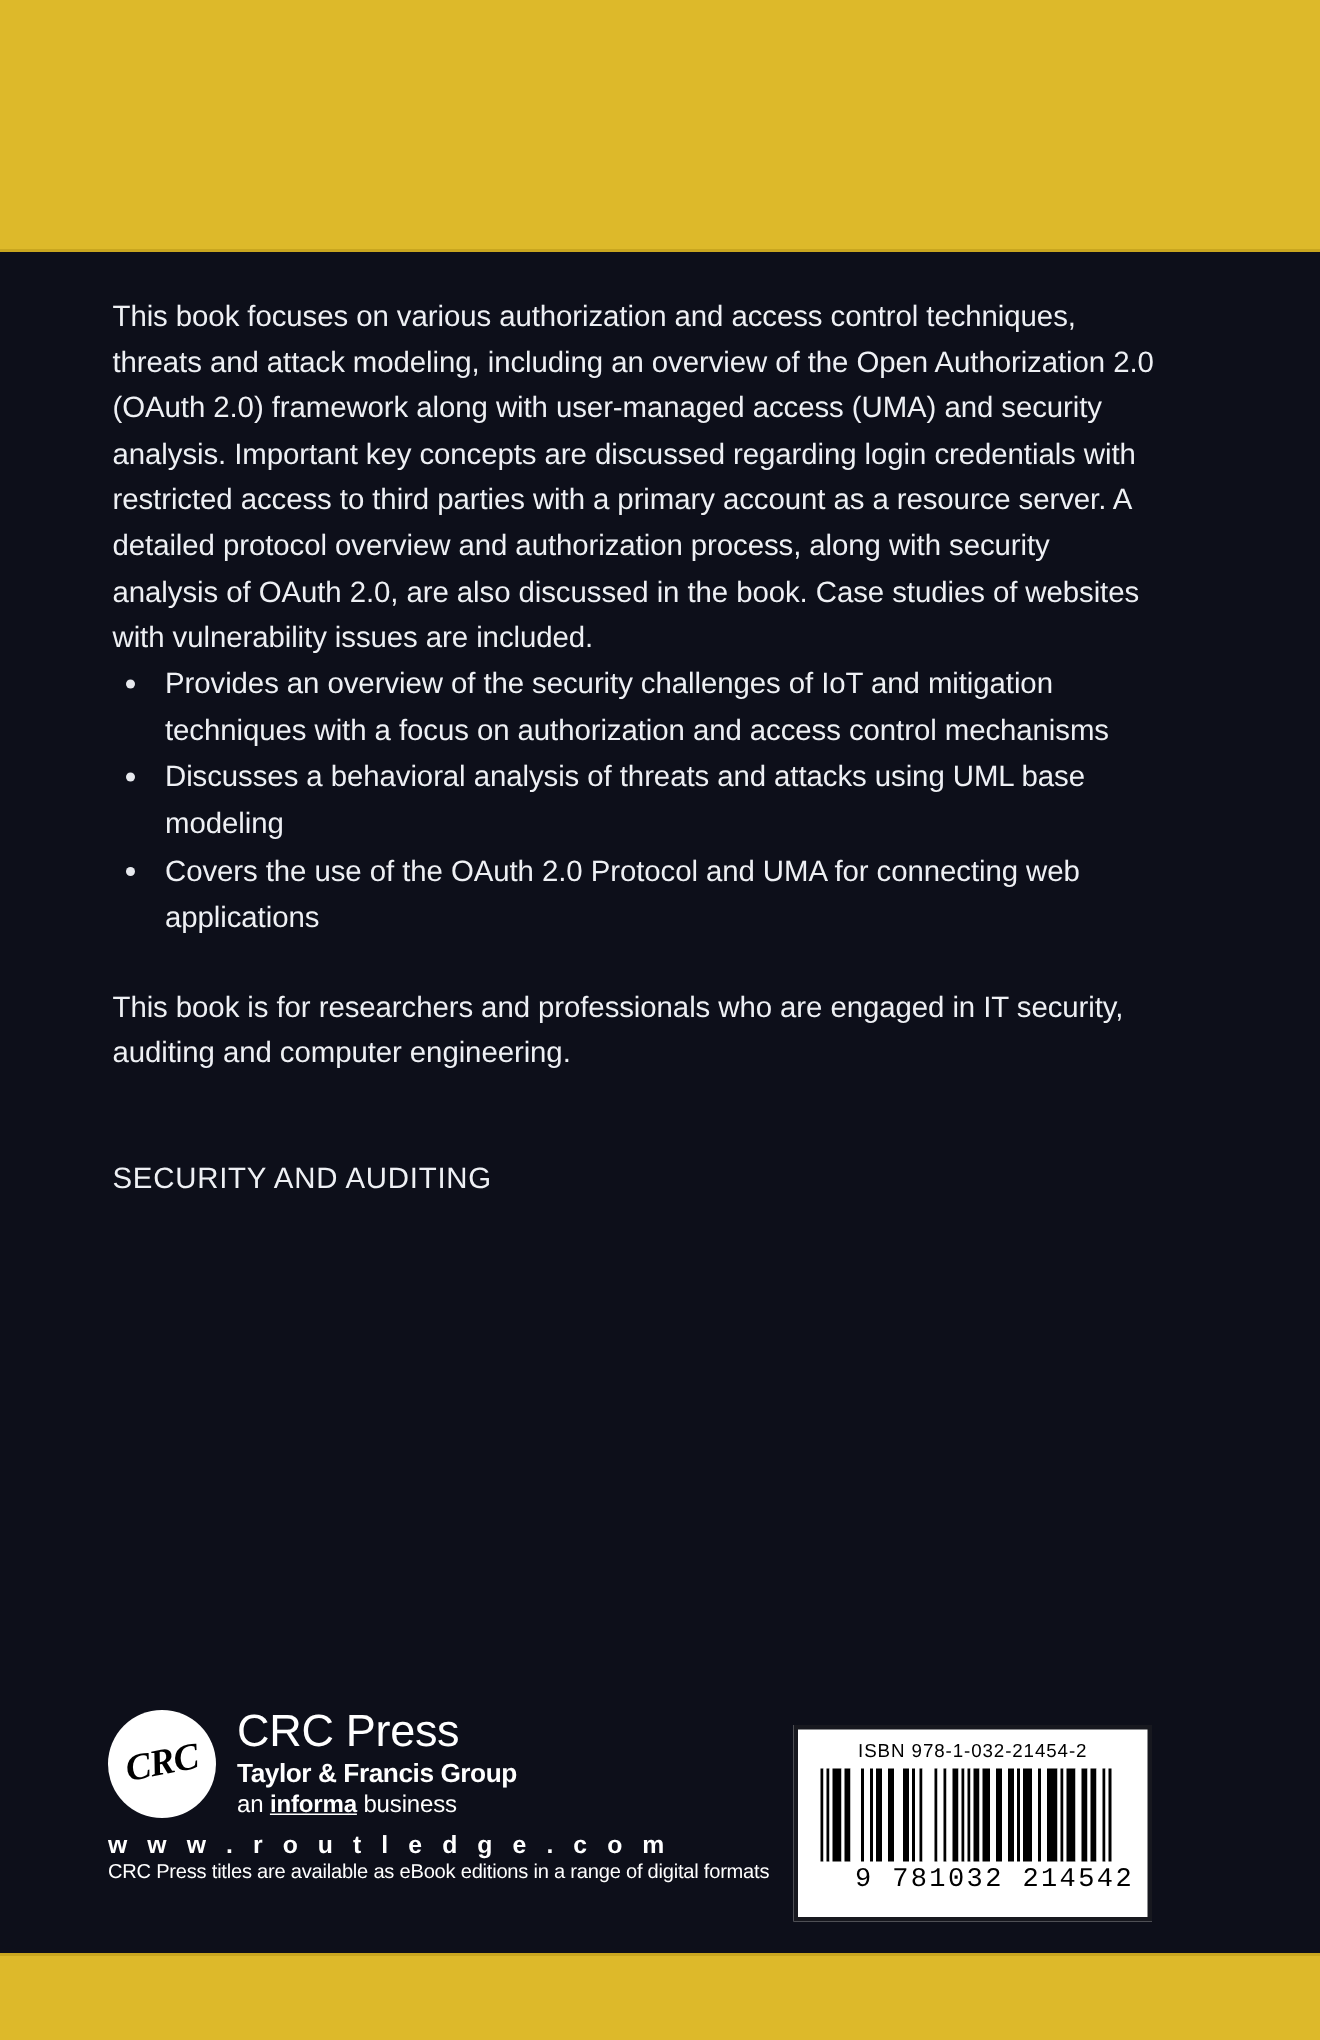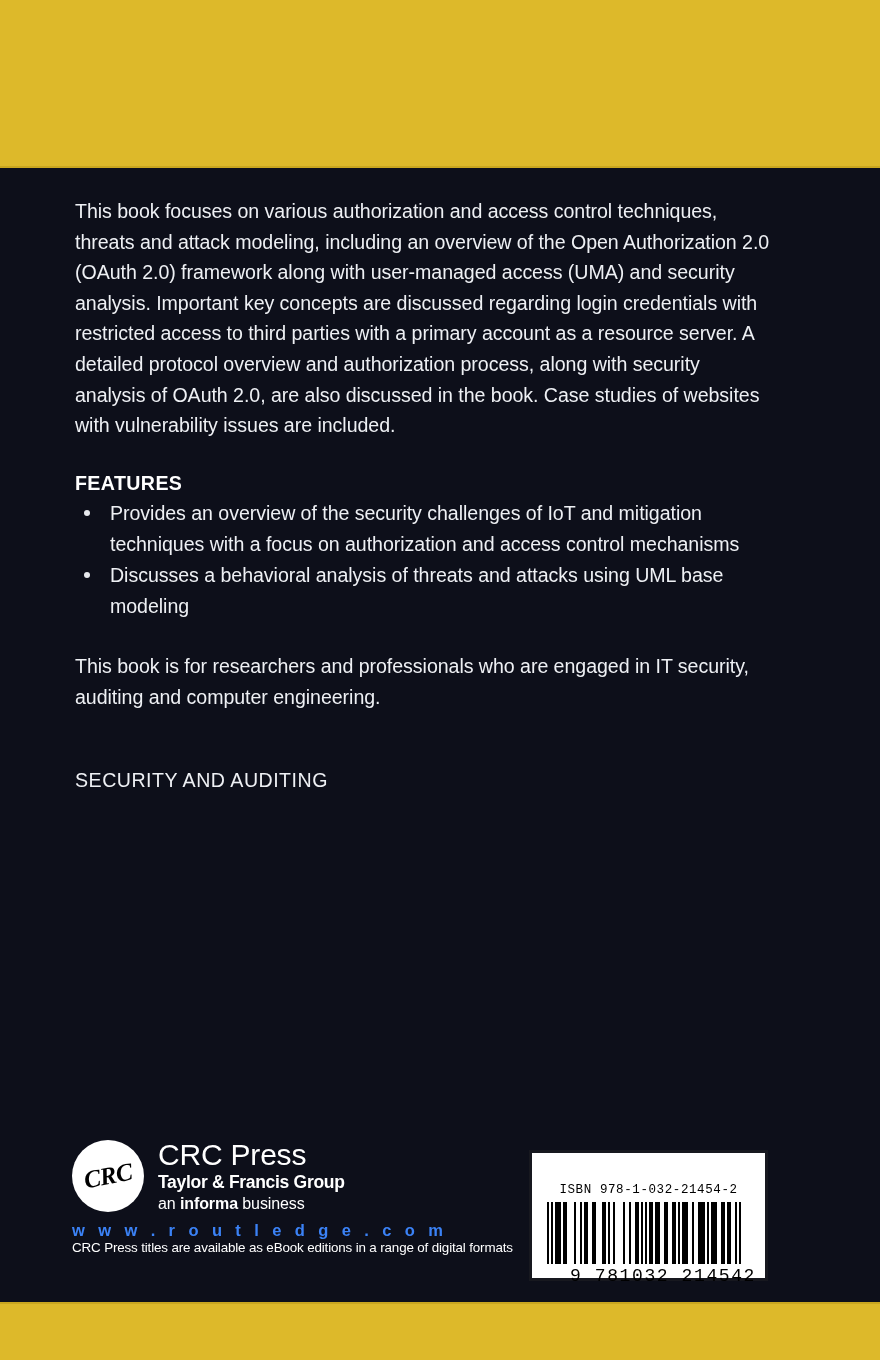--- a/index.html
+++ b/index.html
@@ -139,23 +139,23 @@
     font-weight: bold;
     line-height: 22px;
     letter-spacing: -0.3px;
   }
   .informa {
     color: #ffffff;
     font-size: 16px;
     line-height: 21px;
     letter-spacing: -0.1px;
   }
-  .informa b { font-weight: bold; }
+  .informa b { font-weight: bold; text-decoration: underline; }
   .routledge {
-    color: #3b82f6;
+    color: #ffffff;
     font-size: 16.5px;
     font-weight: bold;
     letter-spacing: 4.4px;
     margin-top: 7px;
   }
   .ebook-note {
     color: #ffffff;
     font-size: 13.4px;
     letter-spacing: -0.15px;
     white-space: nowrap;
@@ -167,27 +167,26 @@
     left: 529px;
     top: 1150px;
     width: 239px;
     height: 131px;
     background: #ffffff;
     border: 3px solid #17181f;
     box-sizing: border-box;
     padding: 7px 9px 4px 9px;
   }
   .isbn-line {
-    font-family: Liberation Mono, monospace;
+    font-family: Liberation Sans, sans-serif;
     font-size: 12.5px;
     color: #000000;
     letter-spacing: 0.6px;
     text-align: center;
     white-space: nowrap;
-    margin-top: 23px;
   }
   .bars {
     height: 62px;
     margin-top: 5px;
     display: flex;
     align-items: stretch;
     padding: 0 6px;
   }
   .bars span { display: block; height: 100%; }
   .ean-digits {
@@ -204,30 +203,33 @@
 <body>
 
 <div class="cover">
 
   <div class="band band-top"></div>
 
   <div class="content">
 
     <p class="blurb">This book focuses on various authorization and access control techniques, threats and attack modeling, including an overview of the Open Authorization 2.0 (OAuth 2.0) framework along with user-managed access (UMA) and security analysis. Important key concepts are discussed regarding login credentials with restricted access to third parties with a primary account as a resource server. A detailed protocol overview and authorization process, along with security analysis of OAuth 2.0, are also discussed in the book. Case studies of websites with vulnerability issues are included.</p>
 
-    <div class="features-heading">FEATURES</div>
 
     <ul class="features">
       <li>
         <span class="bullet"></span>
         <span>Provides an overview of the security challenges of IoT and mitigation techniques with a focus on authorization and access control mechanisms</span>
       </li>
       <li>
         <span class="bullet"></span>
         <span>Discusses a behavioral analysis of threats and attacks using UML base modeling</span>
+      </li>
+      <li>
+        <span class="bullet"></span>
+        <span>Covers the use of the OAuth 2.0 Protocol and UMA for connecting web applications</span>
       </li>
     </ul>
 
     <p class="blurb closing">This book is for researchers and professionals who are engaged in IT security, auditing and computer engineering.</p>
 
     <div class="series">SECURITY AND AUDITING</div>
 
   </div>
 
   <div class="logo-block">

